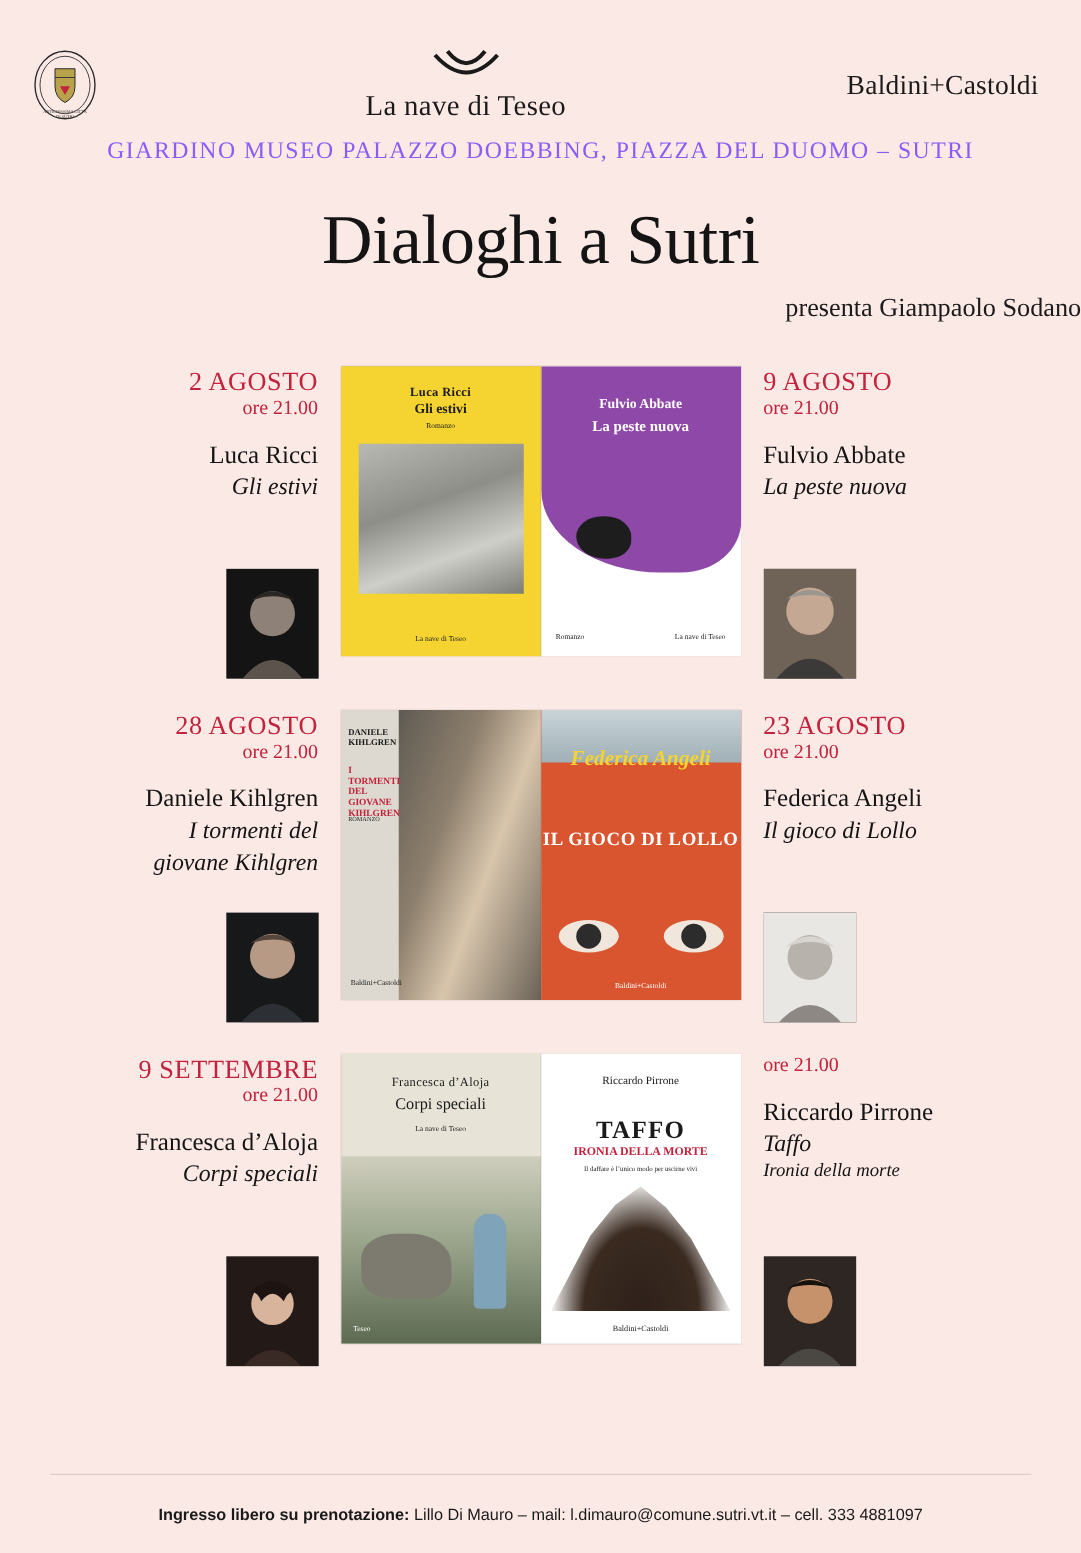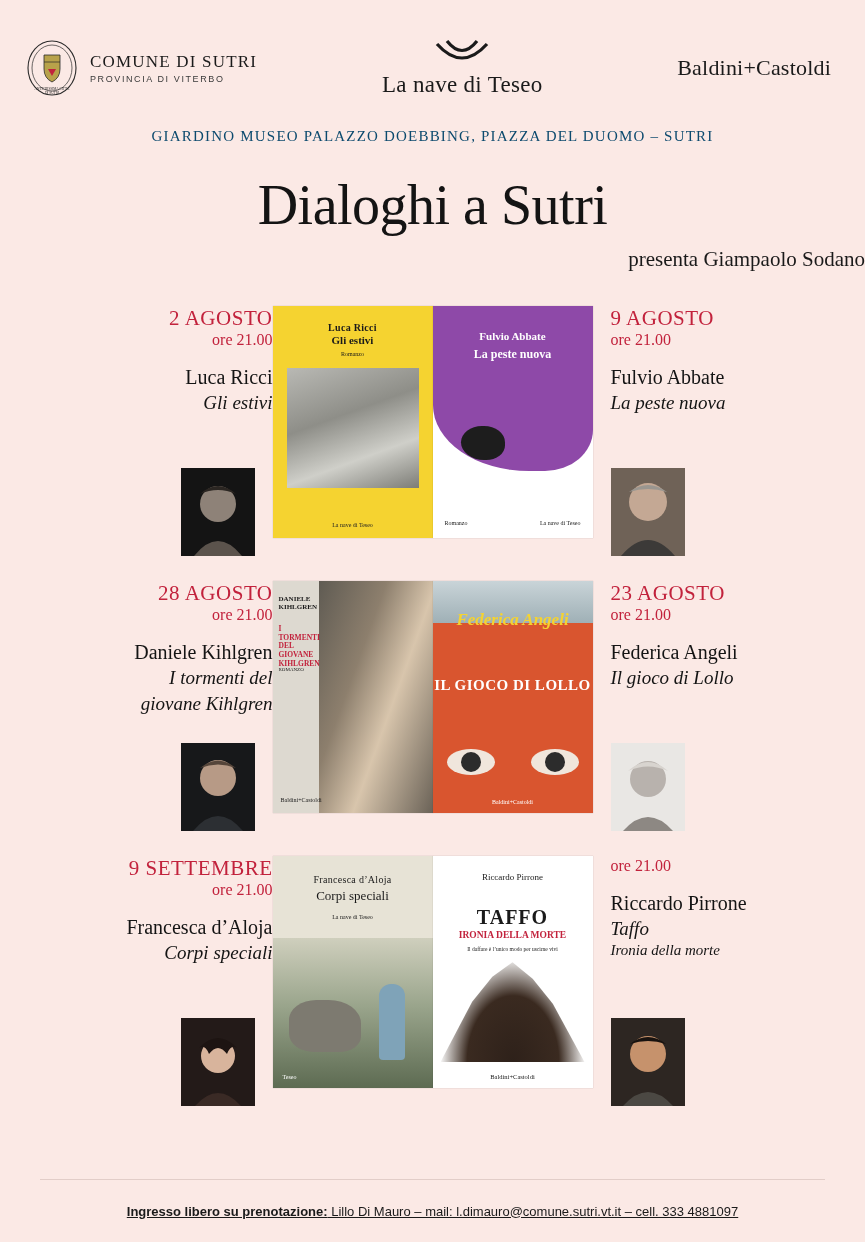--- a/index.html
+++ b/index.html
@@ -74,24 +74,23 @@
   .logo-baldini {
     font-size: 22px;
     letter-spacing: 0.2px;
     color: #1a1a1a;
     padding-right: 8px;
   }
 
   
   .venue {
     text-align: center;
-    color: #0c4a6e;
-    font-size: 15px;
+    color: #8b5cf6;
+    font-size: 19px;
     letter-spacing: 1.2px;
-    margin-top: 18px;
     font-family: "Liberation Serif", serif;
     font-weight: normal;
   }
   .main-title {
     text-align: center;
     font-size: 56px;
     margin-top: 32px;
     letter-spacing: -0.5px;
     color: #141414;
     line-height: 1;
@@ -128,20 +127,21 @@
     justify-content: flex-start;
   }
   .info {
     width: 200px;
     box-sizing: border-box;
     position: relative;
     height: 250px;
   }
   .info.align-right {
     text-align: right;
+    padding-right: 18px;
   }
   .info.align-left {
     text-align: left;
     padding-left: 18px;
   }
   .date {
     color: #c2223c;
     font-size: 21px;
     letter-spacing: 0.5px;
     line-height: 1.15;
@@ -313,21 +313,20 @@
   
   .footer {
     position: absolute;
     left: 0; right: 0; bottom: 0;
     height: 62px;
     border-top: 1px solid #e2cdc8;
     margin: 0 40px;
     display: flex;
     align-items: center;
     justify-content: center;
-    text-decoration: underline;
   }
   .footer-text {
     font-family: "Liberation Sans", sans-serif;
     font-size: 13px;
     color: #1a1a1a;
   }
   .footer-text b { font-weight: bold; }
 </style>
 </head>
 <body>
@@ -340,24 +339,20 @@
       <div class="crest">
         <svg width="52" height="58" viewBox="0 0 52 58">
           <ellipse cx="26" cy="29" rx="24" ry="27" fill="none" stroke="#2a2a2a" stroke-width="1.1"></ellipse>
           <ellipse cx="26" cy="29" rx="20" ry="23" fill="none" stroke="#2a2a2a" stroke-width="0.7"></ellipse>
           <path d="M18 16 h16 v14 q0 9 -8 13 q-8 -4 -8 -13 z" fill="#b8a24a" stroke="#2a2a2a" stroke-width="0.8"></path>
           <path d="M18 23 h16" stroke="#2a2a2a" stroke-width="0.7"></path>
           <path d="M22 30 l4 7 l4 -7" fill="#c2223c" stroke="none"></path>
           <text x="26" y="51" font-size="3.4" text-anchor="middle" fill="#2a2a2a" font-family="Liberation Serif, serif">ANTICHISSIMA CITTÀ</text>
           <text x="26" y="55" font-size="3.4" text-anchor="middle" fill="#2a2a2a" font-family="Liberation Serif, serif">DI SUTRI</text>
         </svg>
-      </div>
-      <div class="comune-text">
-        <div class="comune-name">COMUNE DI SUTRI</div>
-        <div class="comune-prov">PROVINCIA DI VITERBO</div>
       </div>
     </div>
 
     <div class="logo-nave">
       <div class="nave-mark">
         <svg width="62" height="30" viewBox="0 0 62 30">
           <path d="M6 6 Q31 34 56 6" fill="none" stroke="#1a1a1a" stroke-width="3.2"></path>
           <path d="M16 3 Q31 22 46 3" fill="none" stroke="#1a1a1a" stroke-width="3.2"></path>
         </svg>
       </div>

